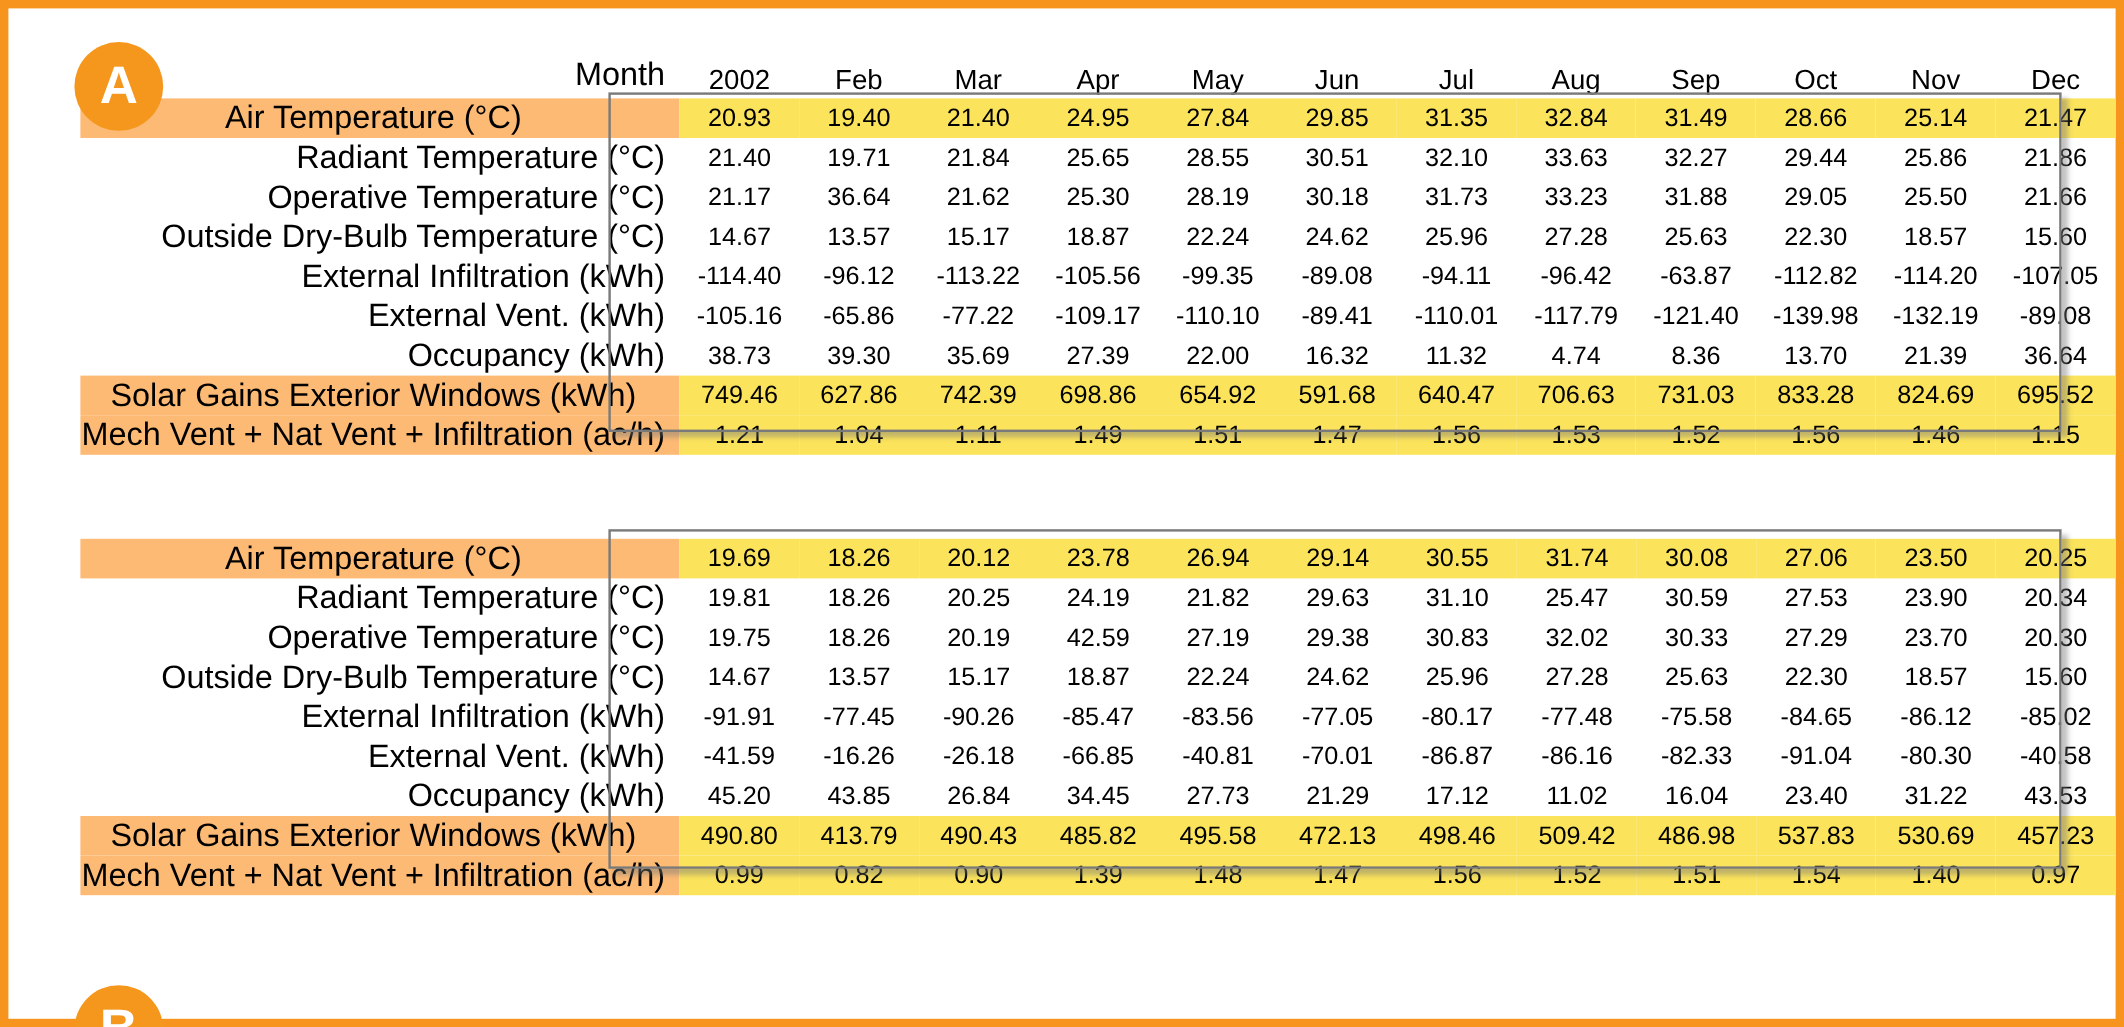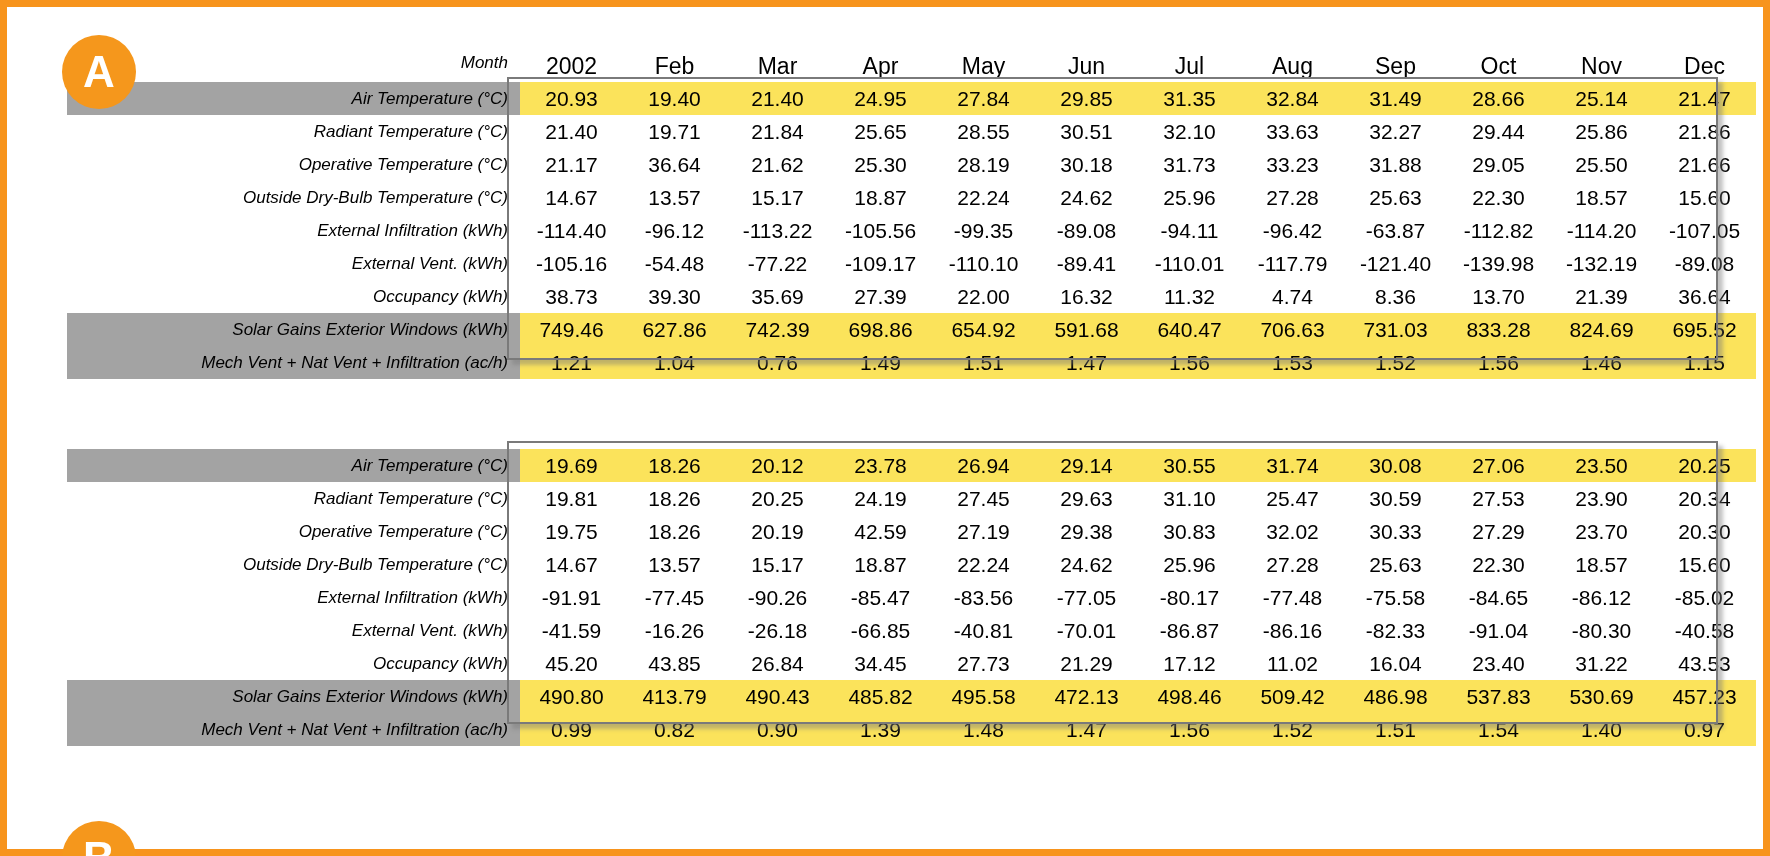--- a/index.html
+++ b/index.html
@@ -53,25 +53,24 @@
     color: #000000;
   }
   .table-wrap {
     padding-left: 60px;
   }
 
   td.rowlabel, th.rowlabel {
     text-align: right;
     padding-right: 12px;
     white-space: nowrap;
-    font-size: 17px;
+    font-size: 27px;
     width: 440px;
     height: 31px;
     line-height: 31px;
-    font-style: italic;
   }
   th.monthhdr {
     font-weight: normal;
     font-size: 23px;
     height: 52px;
     vertical-align: bottom;
     padding-bottom: 2px;
     width: 101px;
   }
   th.rowlabel.month-caption {
@@ -84,21 +83,21 @@
     text-align: center;
     width: 101px;
     height: 31px;
     line-height: 31px;
     font-size: 21px;
   }
 
   
   tr.hl td.rowlabel { background: #FAEE9B; }
   tr.hl td.val { background: #FBE35B; }
-  tr.hl td.rowlabel { background: #a3a3a3; }
+  tr.hl td.rowlabel { background: #fdba74; text-align: center; }
   .block-border {
     position: absolute;
     border: 2px solid #7a7a7a;
     box-shadow: 5px 5px 4px rgba(120,120,120,0.45);
     pointer-events: none;
   }
 </style>
 </head>
 <body>
 
@@ -197,21 +196,21 @@
             <td class="val">-94.11</td>
             <td class="val">-96.42</td>
             <td class="val">-63.87</td>
             <td class="val">-112.82</td>
             <td class="val">-114.20</td>
             <td class="val">-107.05</td>
           </tr>
           <tr>
             <td class="rowlabel">External Vent. (kWh)</td>
             <td class="val">-105.16</td>
-            <td class="val">-54.48</td>
+            <td class="val">-65.86</td>
             <td class="val">-77.22</td>
             <td class="val">-109.17</td>
             <td class="val">-110.10</td>
             <td class="val">-89.41</td>
             <td class="val">-110.01</td>
             <td class="val">-117.79</td>
             <td class="val">-121.40</td>
             <td class="val">-139.98</td>
             <td class="val">-132.19</td>
             <td class="val">-89.08</td>
@@ -243,21 +242,21 @@
             <td class="val">706.63</td>
             <td class="val">731.03</td>
             <td class="val">833.28</td>
             <td class="val">824.69</td>
             <td class="val">695.52</td>
           </tr>
           <tr class="hl">
             <td class="rowlabel">Mech Vent + Nat Vent + Infiltration (ac/h)</td>
             <td class="val">1.21</td>
             <td class="val">1.04</td>
-            <td class="val">0.76</td>
+            <td class="val">1.11</td>
             <td class="val">1.49</td>
             <td class="val">1.51</td>
             <td class="val">1.47</td>
             <td class="val">1.56</td>
             <td class="val">1.53</td>
             <td class="val">1.52</td>
             <td class="val">1.56</td>
             <td class="val">1.46</td>
             <td class="val">1.15</td>
           </tr>
@@ -286,21 +285,21 @@
             <td class="val">27.06</td>
             <td class="val">23.50</td>
             <td class="val">20.25</td>
           </tr>
           <tr>
             <td class="rowlabel">Radiant Temperature (°C)</td>
             <td class="val">19.81</td>
             <td class="val">18.26</td>
             <td class="val">20.25</td>
             <td class="val">24.19</td>
-            <td class="val">27.45</td>
+            <td class="val">21.82</td>
             <td class="val">29.63</td>
             <td class="val">31.10</td>
             <td class="val">25.47</td>
             <td class="val">30.59</td>
             <td class="val">27.53</td>
             <td class="val">23.90</td>
             <td class="val">20.34</td>
           </tr>
           <tr>
             <td class="rowlabel">Operative Temperature (°C)</td>

